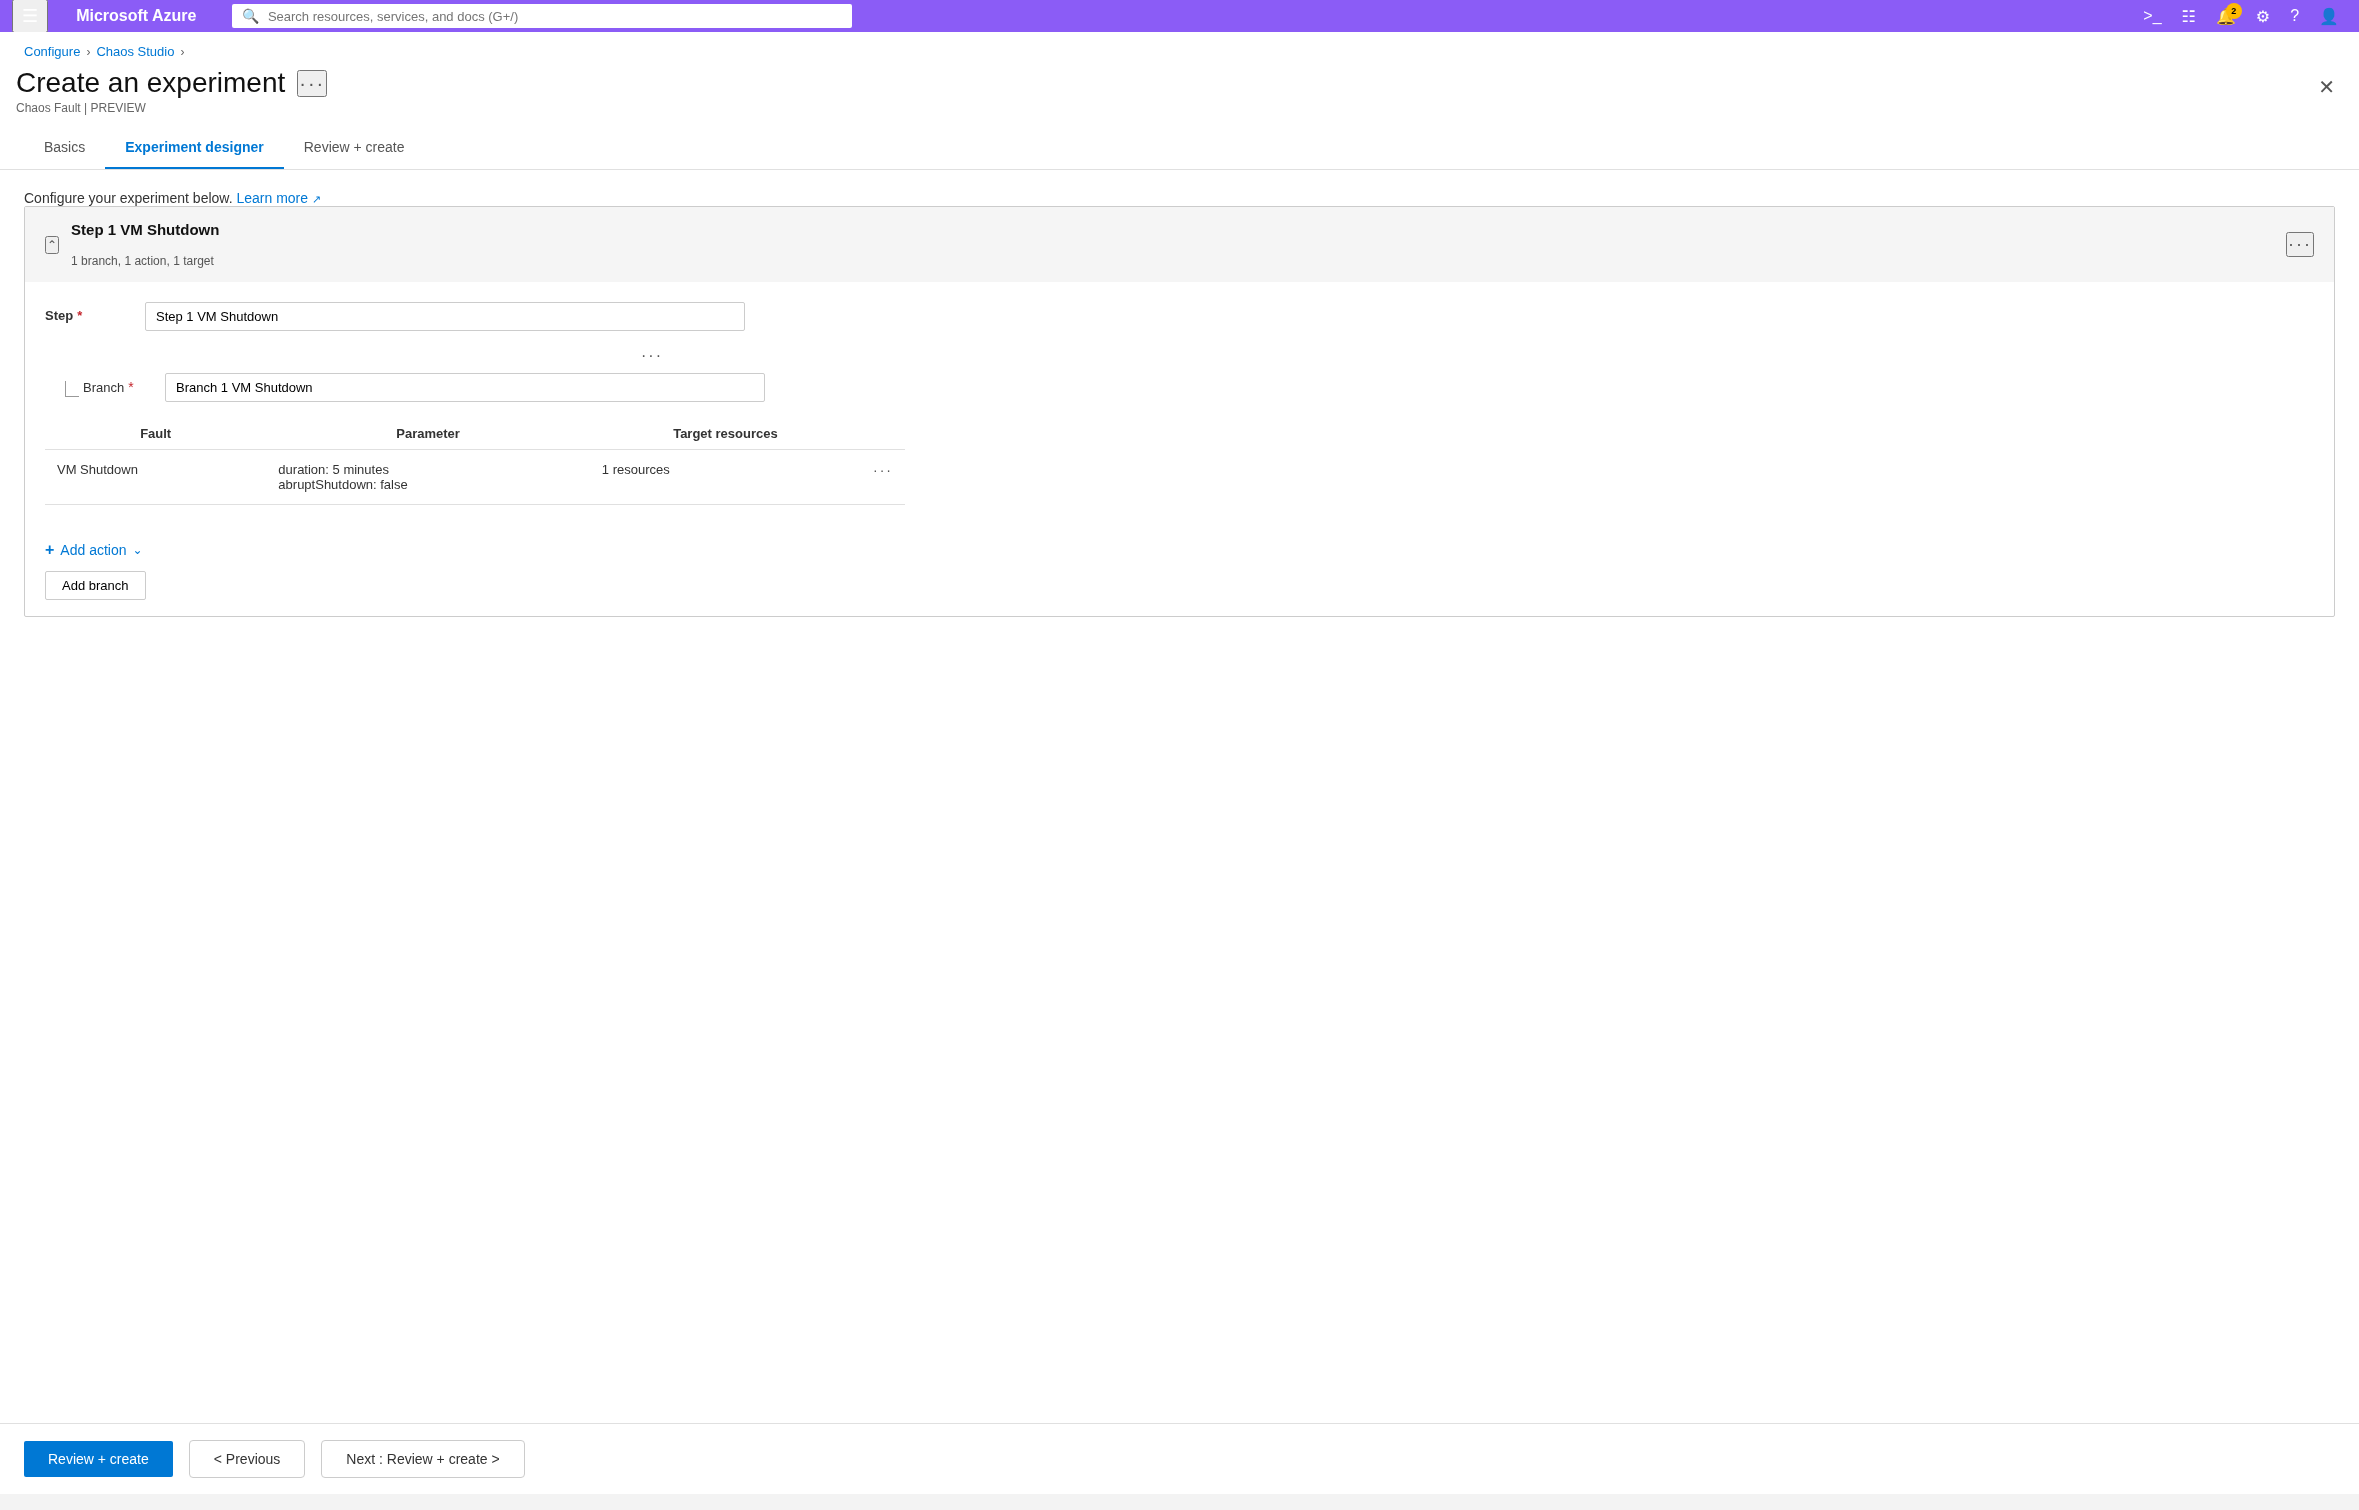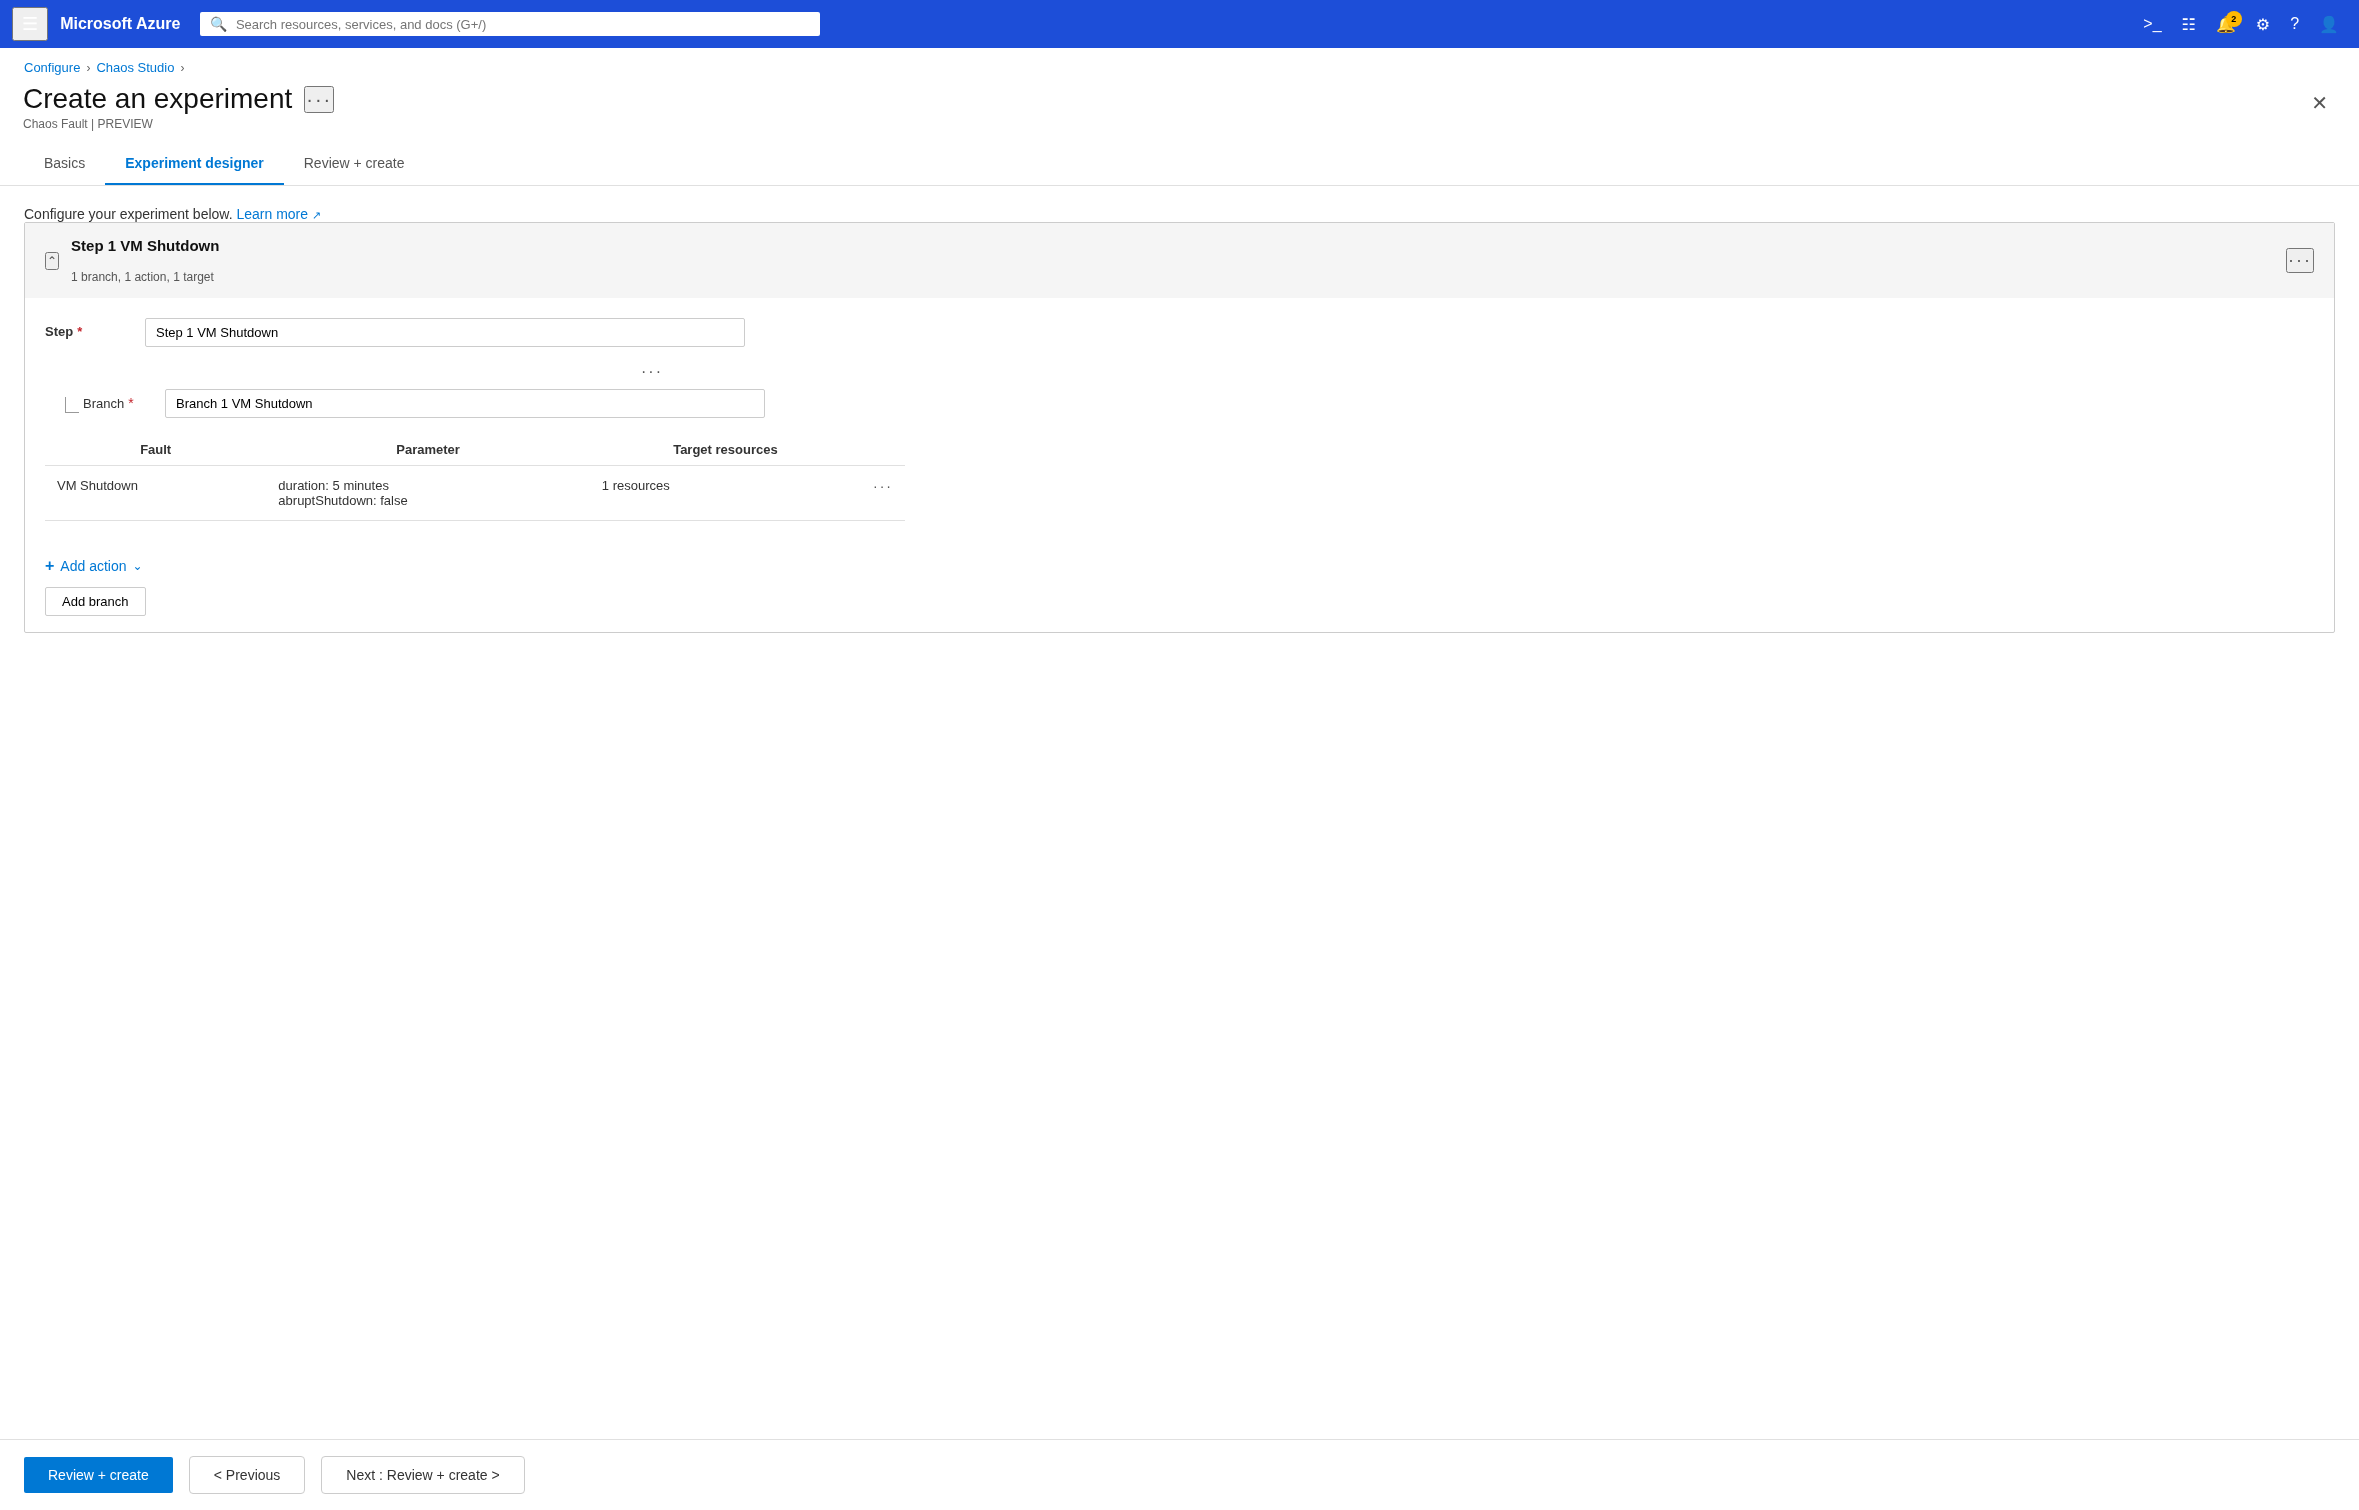--- a/index.html
+++ b/index.html
@@ -2,24 +2,24 @@
 <html><head>
   <meta charset="utf-8">
   <style>
     * { box-sizing: border-box; margin: 0; padding: 0; }
     body { font-family: 'Segoe UI', Arial, sans-serif; font-size: 14px; color: #333; background: #f3f3f3; }
 
     
     .top-nav {
       display: flex;
       align-items: center;
-      background: #1d4ed8;
-      height: 48px;
+      background: #8b5cf6;
+      height: 32px;
       padding: 0 12px;
-      gap: 12px;
+      gap: 28px;
     }
     .hamburger { color: white; font-size: 18px; cursor: pointer; padding: 4px 8px; }
     .azure-logo { color: white; font-weight: 700; font-size: 16px; white-space: nowrap; margin-right: 8px; }
     .search-bar {
       display: flex;
       align-items: center;
       background: white;
       border-radius: 2px;
       padding: 4px 10px;
       flex: 1;
@@ -79,21 +79,21 @@
       align-items: center;
       gap: 6px;
       padding: 12px 24px 4px;
       font-size: 13px;
     }
     .breadcrumb a { color: #0078d4; text-decoration: none; }
     .breadcrumb-sep { color: #666; font-size: 12px; }
 
     
     .page-header {
-      padding: 4px 23px 0;
+      padding: 4px 16px 0;
       display: flex;
       align-items: flex-start;
       justify-content: space-between;
     }
     .page-header-left { display: flex; flex-direction: column; }
     .page-title {
       font-size: 28px;
       font-weight: 300;
       color: #111;
       display: flex;

